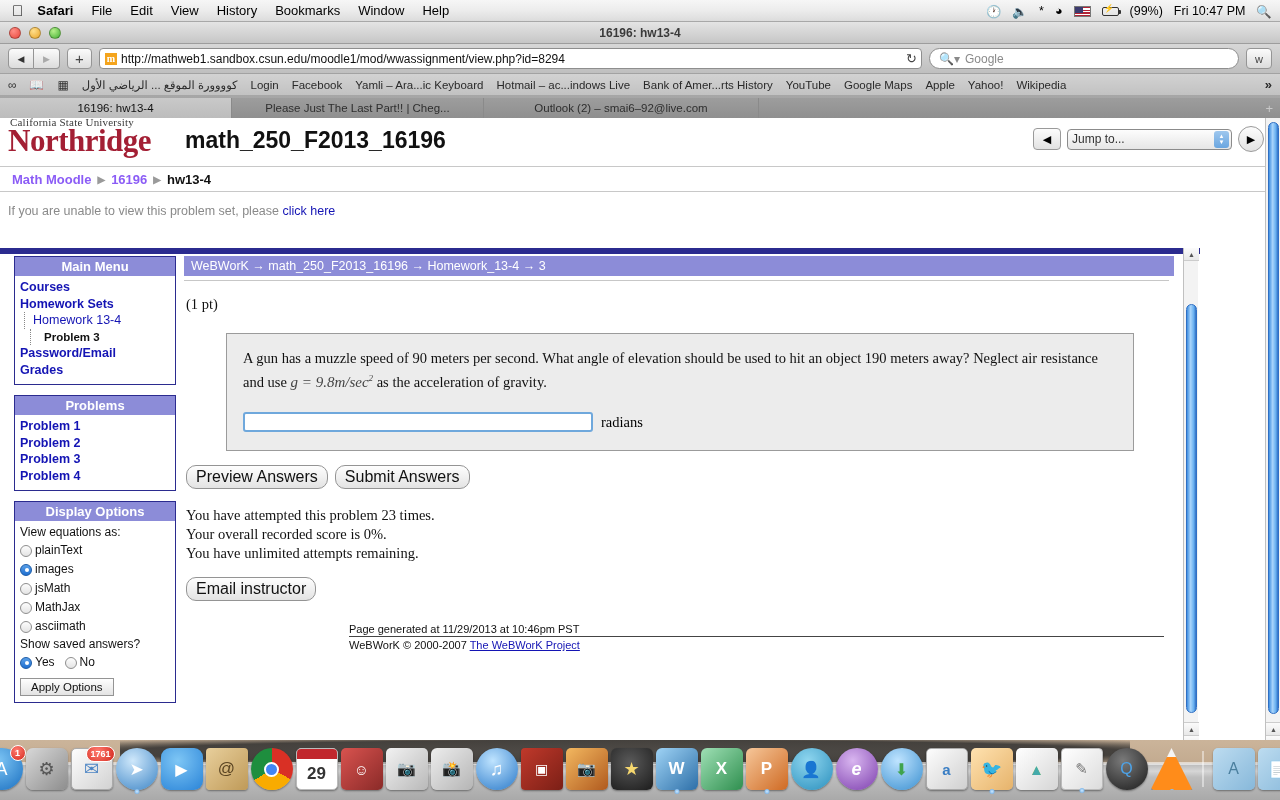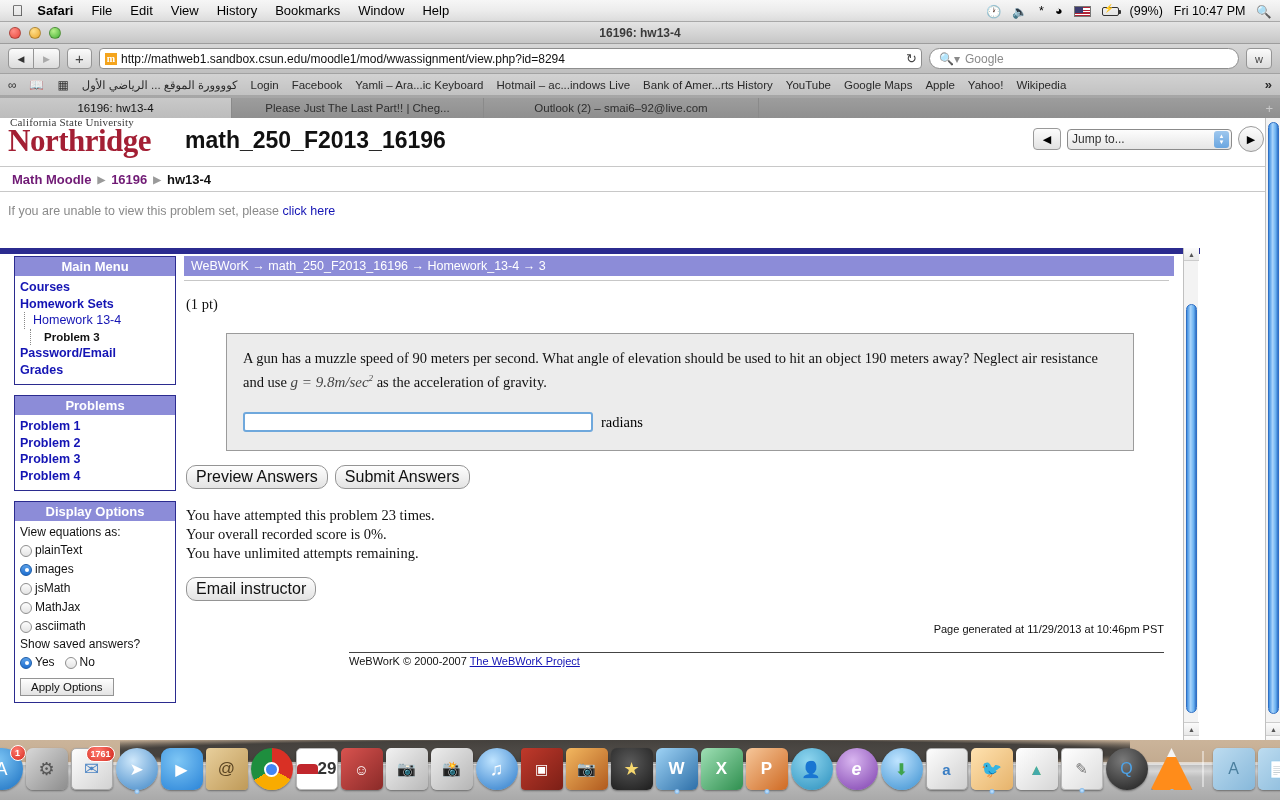--- a/index.html
+++ b/index.html
@@ -131,21 +131,21 @@
          display:flex;align-items:center;padding:0 4px;font-size:12px;color:#333;position:relative;}
   .jsel .arrows{position:absolute;right:2px;top:1px;width:15px;height:17px;border-radius:3px;
      background:linear-gradient(to bottom,#9ec7ee,#6aa6e0);display:flex;flex-direction:column;
      align-items:center;justify-content:center;font-size:6px;color:#fff;line-height:6px;}
 
   .breadcrumb{
     height:26px; border-top:1px solid #c8c8c8; border-bottom:1px solid #c8c8c8;
     display:flex;align-items:center;padding-left:12px;gap:6px;font-size:13px;font-weight:bold;
     background:#fff;
   }
-  .breadcrumb a{color:#701a75;text-decoration:none;}
+  .breadcrumb a{color:#8b5cf6;text-decoration:none;}
   .breadcrumb .sep{color:#9a9a9a;font-size:10px;}
   .breadcrumb .cur{color:#111;}
 
   .notice{ padding:12px 0 8px 8px; font-size:12.5px; color:#8a8a8a; font-family:"Liberation Sans",sans-serif;}
   .notice a{color:#1414b4;text-decoration:none;}
 
   .iframe-area{ position:absolute; left:0; top:130px; width:1280px; height:514px; background:#fff;}
   .iframe-top{ position:absolute;left:0;top:0;width:1200px;height:6px;background:#2b2b8f;}
   .iframe-inner{ position:absolute;left:0;top:6px;width:1183px;height:500px;background:#fff;}
 
@@ -196,21 +196,21 @@
 
   .btnrow{ margin:14px 0 0 2px; display:flex; gap:7px;}
   .wwbtn{
     font-size:16px; padding:2px 9px; border:1px solid #949494; border-radius:10px;
     background:linear-gradient(to bottom,#fefefe,#e3e3e3); color:#111; white-space:nowrap;
   }
   .status{ margin:17px 0 0 2px; font-family:"Liberation Serif",serif; font-size:14.5px; color:#111; line-height:19px;}
   .emailrow{margin:14px 0 0 2px;}
 
   .footer{ margin:22px 0 0 165px; width:815px; }
-  .fgen{ font-size:11px; color:#111; text-align:right; padding-bottom:17px; border-bottom:1px solid #444;}
+  .fgen{ font-size:11px; color:#111; text-align:left; padding-bottom:1px; border-bottom:1px solid #444;}
   .fcopy{ font-size:11px; color:#111; margin-top:2px;}
   .fcopy a{color:#1414b4;}
 
   
   .sbar{ position:absolute; width:15px; background:#f3f3f3; border-left:1px solid #c0c0c0;}
   .sthumb{ position:absolute; left:2px; width:11px; border-radius:6px;
      background:linear-gradient(to right,#3f8ee0,#a8d4fb 40%,#68b0f0 75%,#2f6fc4);
      border:1px solid #2f6fc4;}
   .sarrow{ position:absolute;left:0;width:15px;height:13px;display:flex;align-items:center;justify-content:center;
      font-size:7px;color:#555;background:linear-gradient(to bottom,#fbfbfb,#e8e8e8);border-top:1px solid #ccc;}
@@ -508,21 +508,21 @@
     </div>
 
   <div class="dicon" style="background:linear-gradient(135deg,#e8cf9c,#bf9a58);border-radius:4px;">
     <span style="font-size:17px;color:#5a4422;">@</span>
     </div>
 
   <div class="dicon" style="background:conic-gradient(#d93025 0 33%,#f9ab00 0 66%,#1e8e3e 0 100%);border-radius:50%;">
     <span style="width:15px;height:15px;border-radius:50%;background:#4285f4;border:2px solid #fff;display:block;"></span>
     </div>
 
-  <div class="dicon" style="background:#fff;border-radius:5px;border:1px solid #bbb;">
+  <div class="dicon" style="background:#fff;border-radius:5px;flex-direction:column;border:1px solid #bbb;">
     <span style="width:100%;height:10px;background:#c1272d;border-radius:4px 4px 0 0;"></span>
     <span style="flex:1;display:flex;align-items:center;justify-content:center;font-size:17px;color:#333;font-weight:bold;">29</span>
     </div>
 
   <div class="dicon" style="background:linear-gradient(135deg,#d9534f,#8a2a28);border-radius:5px;">
     <span style="font-size:15px;color:#fff;">☺</span>
     </div>
 
   <div class="dicon" style="background:linear-gradient(135deg,#f2f2f2,#b9b9b9);border-radius:5px;">
     <span style="font-size:15px;color:#4a7ab5;">📷</span>

